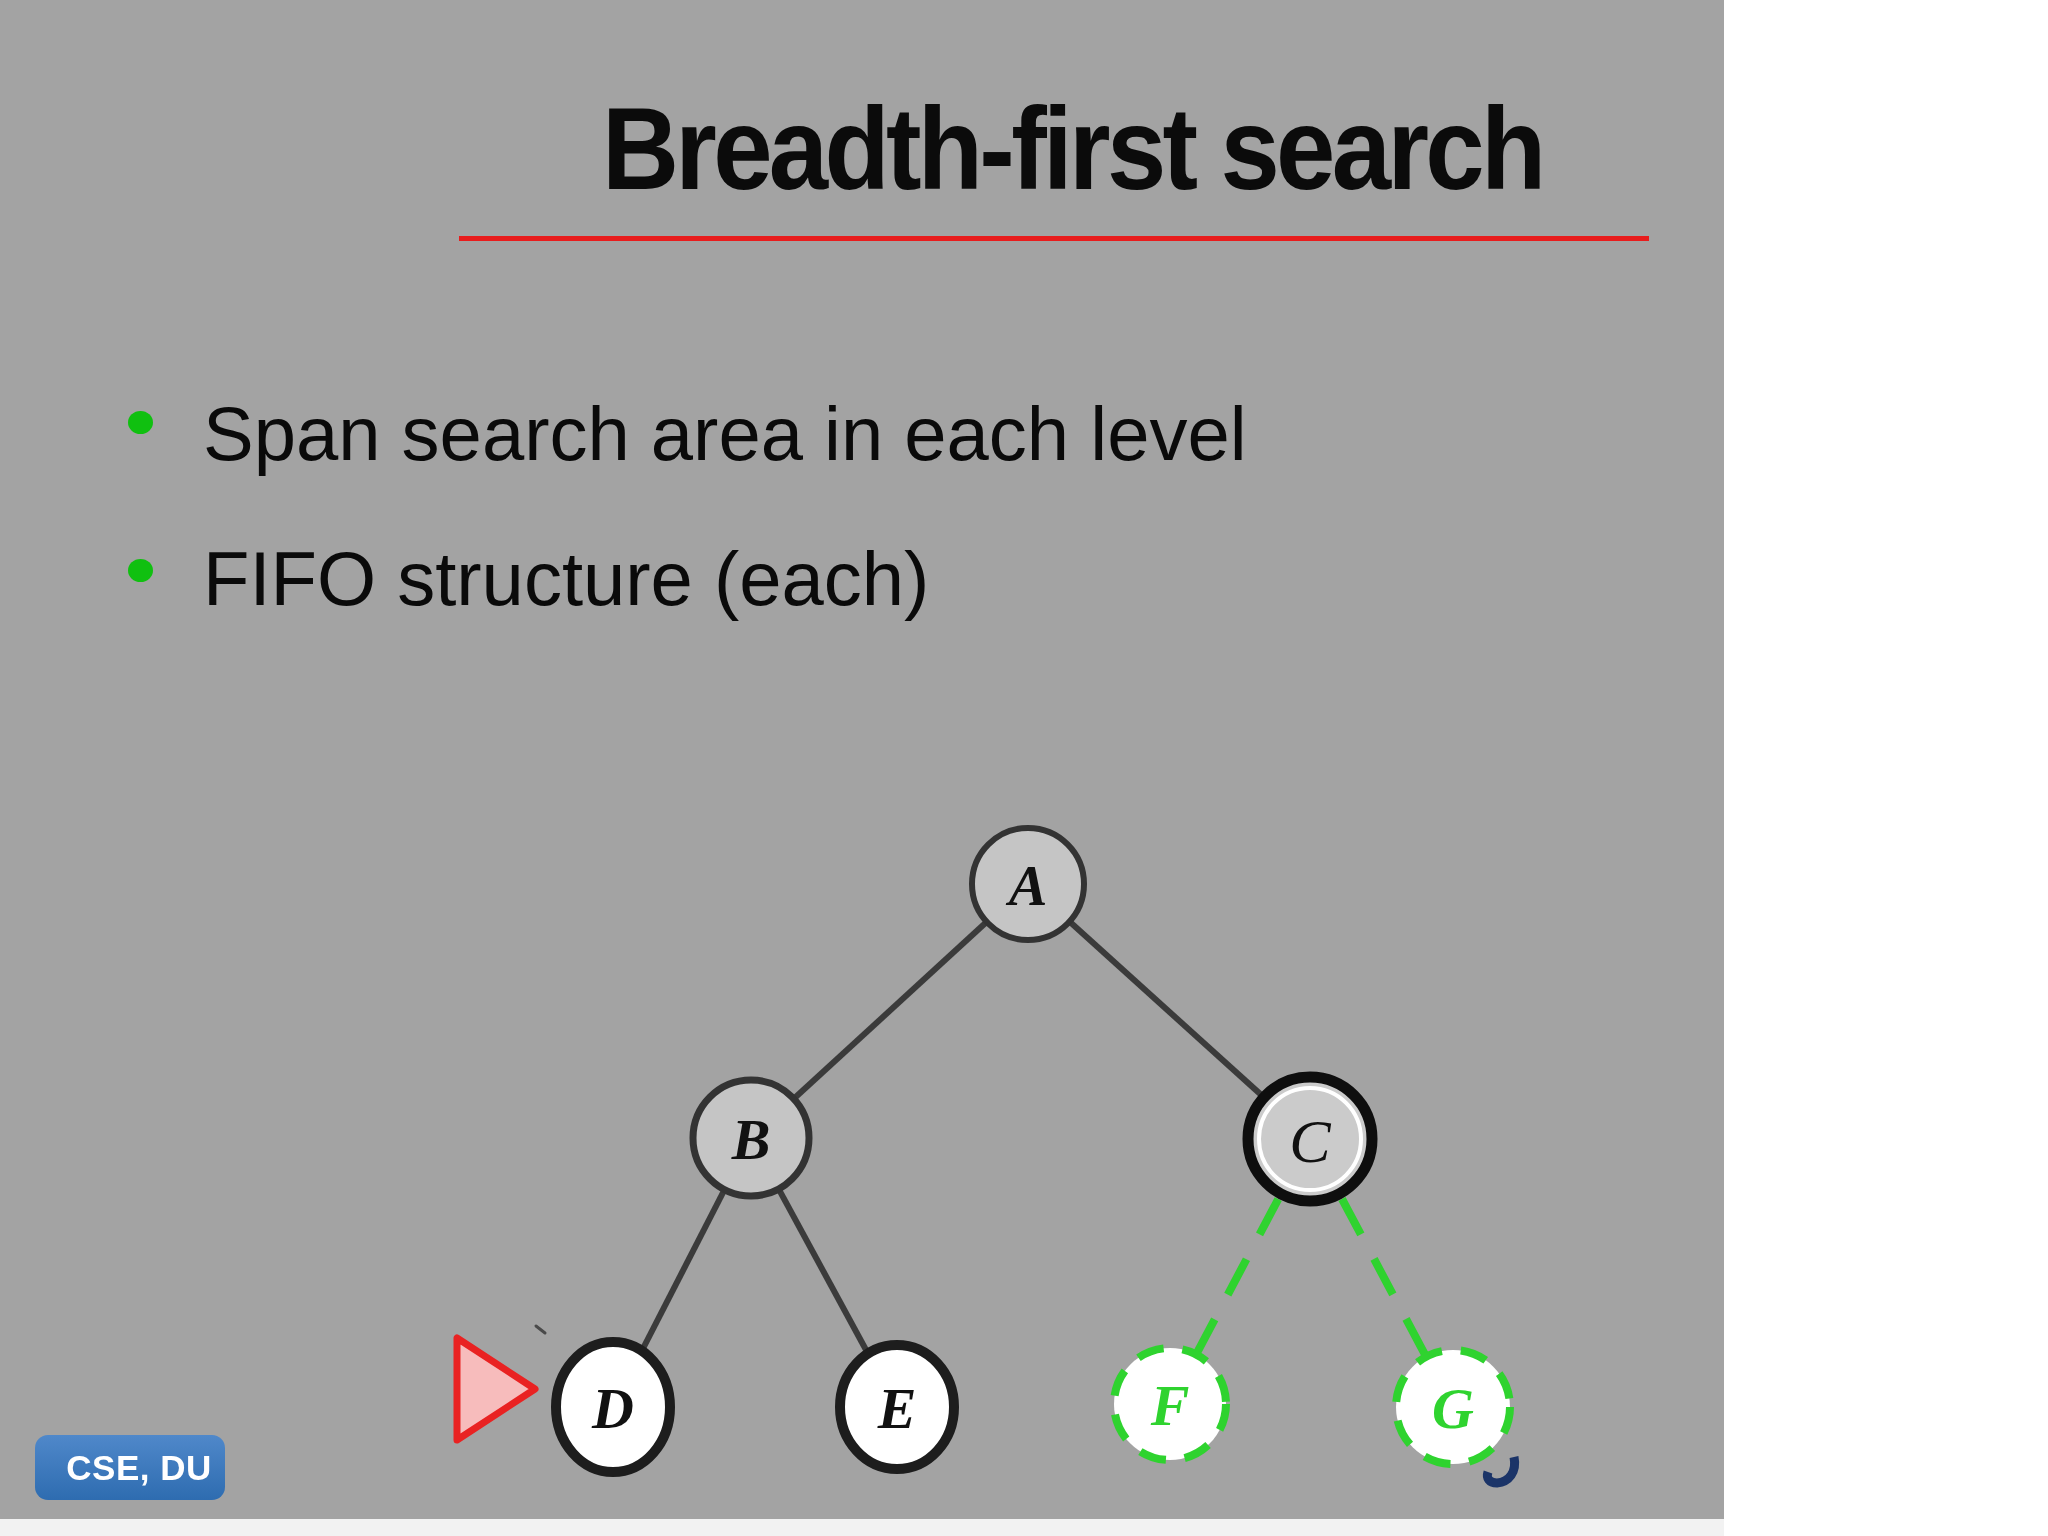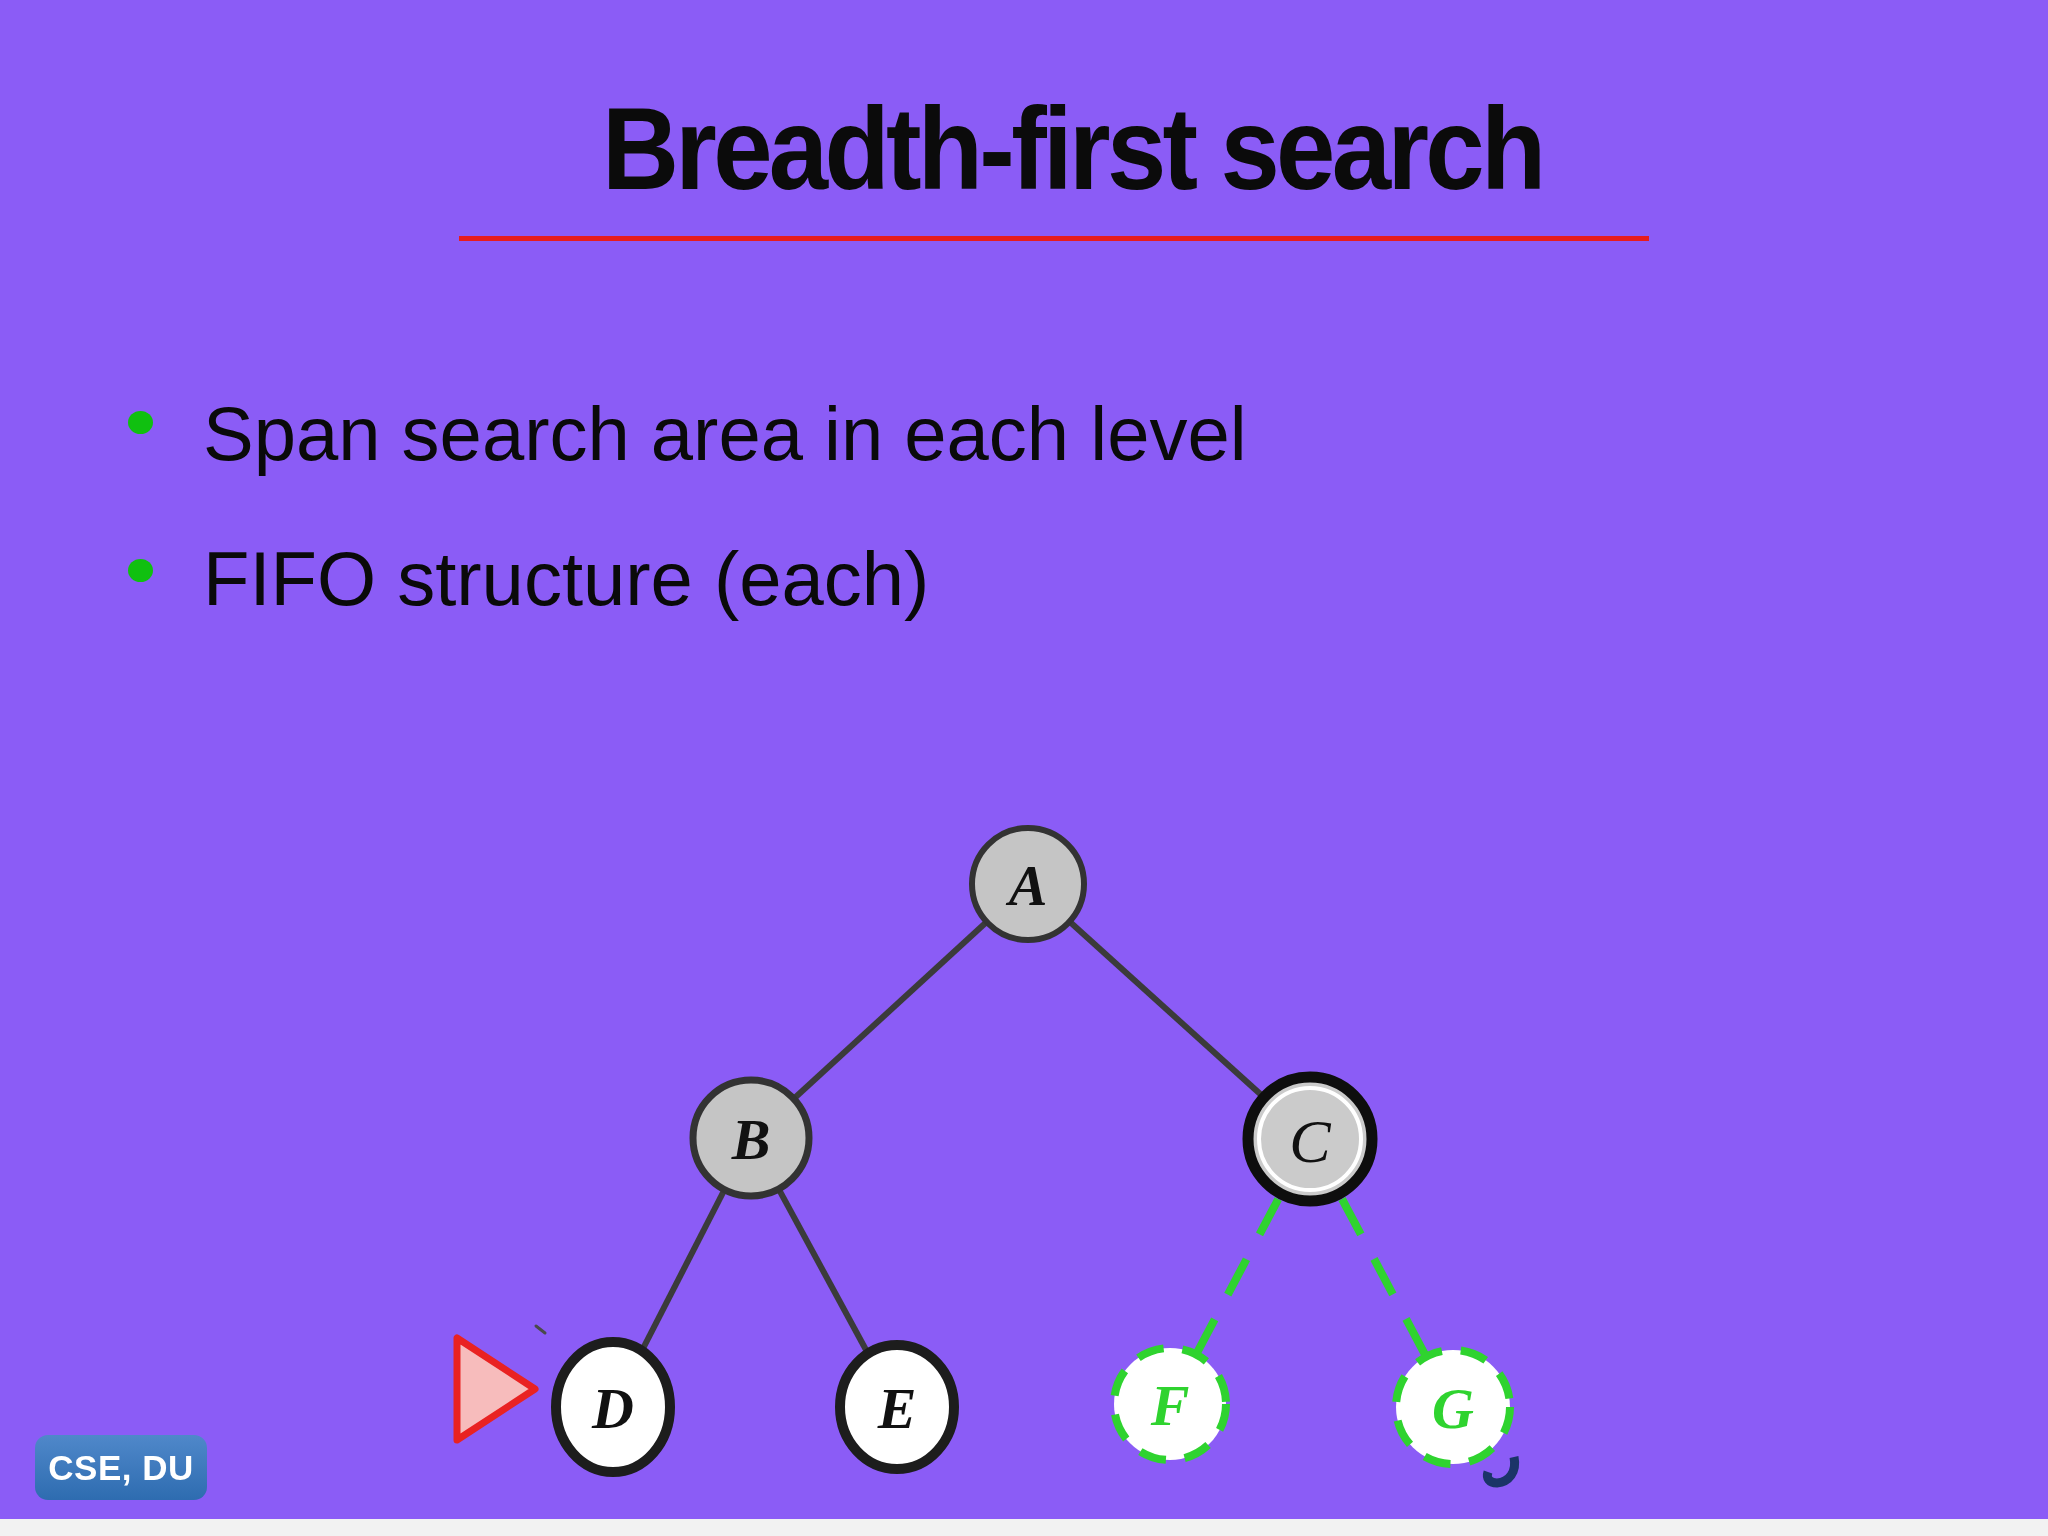--- a/index.html
+++ b/index.html
@@ -1,16 +1,16 @@
 <!DOCTYPE html>
 <html><head>
 <meta charset="utf-8">
 <style>
   html,body{margin:0;padding:0;background:#ffffff;}
-  .slide{position:relative;width:2048px;height:1536px;background:#8b5cf6;overflow:hidden;
+  .slide{position:relative;width:1724px;height:1536px;background:#a3a3a3;overflow:hidden;
          font-family:"Liberation Sans",sans-serif;}
 
   .title{position:absolute;left:48px;top:91px;width:2048px;text-align:center;
          font-size:116px;font-weight:700;letter-spacing:-4px;line-height:1;color:#0b0b0b;
          white-space:nowrap;}
   .title-inner{display:inline-block;transform:scaleX(0.92);transform-origin:center;}
   .title-underline{position:absolute;left:459px;top:236px;width:1190px;height:5px;
          background:#e81c1c;}
 
   .bullet-dot{position:absolute;width:25px;height:23px;border-radius:50%;background:#10c010;}
@@ -19,21 +19,21 @@
   .bullet-text{position:absolute;left:203px;font-size:76px;line-height:1.18;color:#0a0a0a;
          white-space:nowrap;}
   .bt-1{top:389px;}
   .bt-2{top:534px;}
 
   .tree-svg{position:absolute;left:0;top:0;width:2048px;height:1536px;}
 
   .badge{position:absolute;left:35px;top:1435px;width:172px;height:65px;border-radius:13px;
          background:linear-gradient(#4f88ca,#2e6cb0);display:flex;align-items:center;
          justify-content:center;color:#ffffff;font-weight:700;font-size:35px;
-         letter-spacing:0.5px;}
+         letter-spacing:0.5px;padding-left:18px;}
   .footer-band{position:absolute;left:0;top:1519px;width:2048px;height:17px;background:#f2f2f2;}
 </style>
 </head>
 <body>
 
 <div class="slide">
 
   <div class="title">
     <span class="title-inner">Breadth-first search</span>
   </div>

